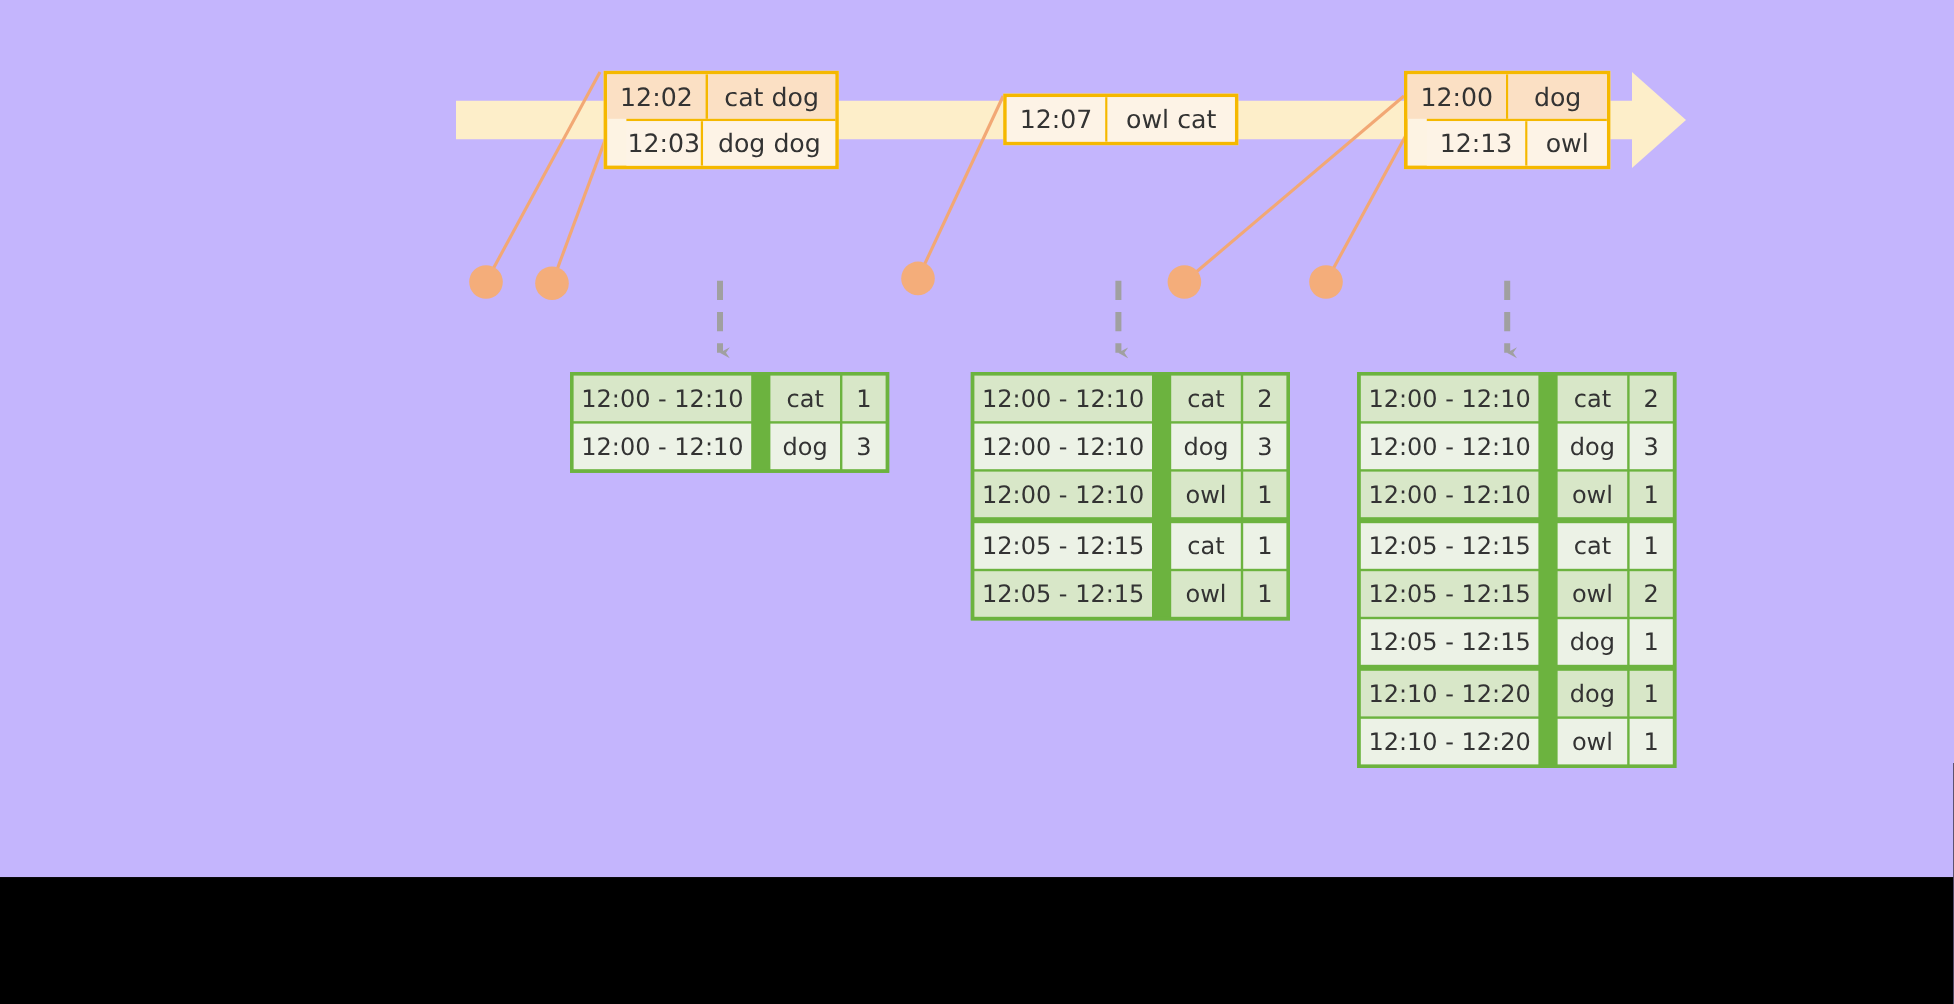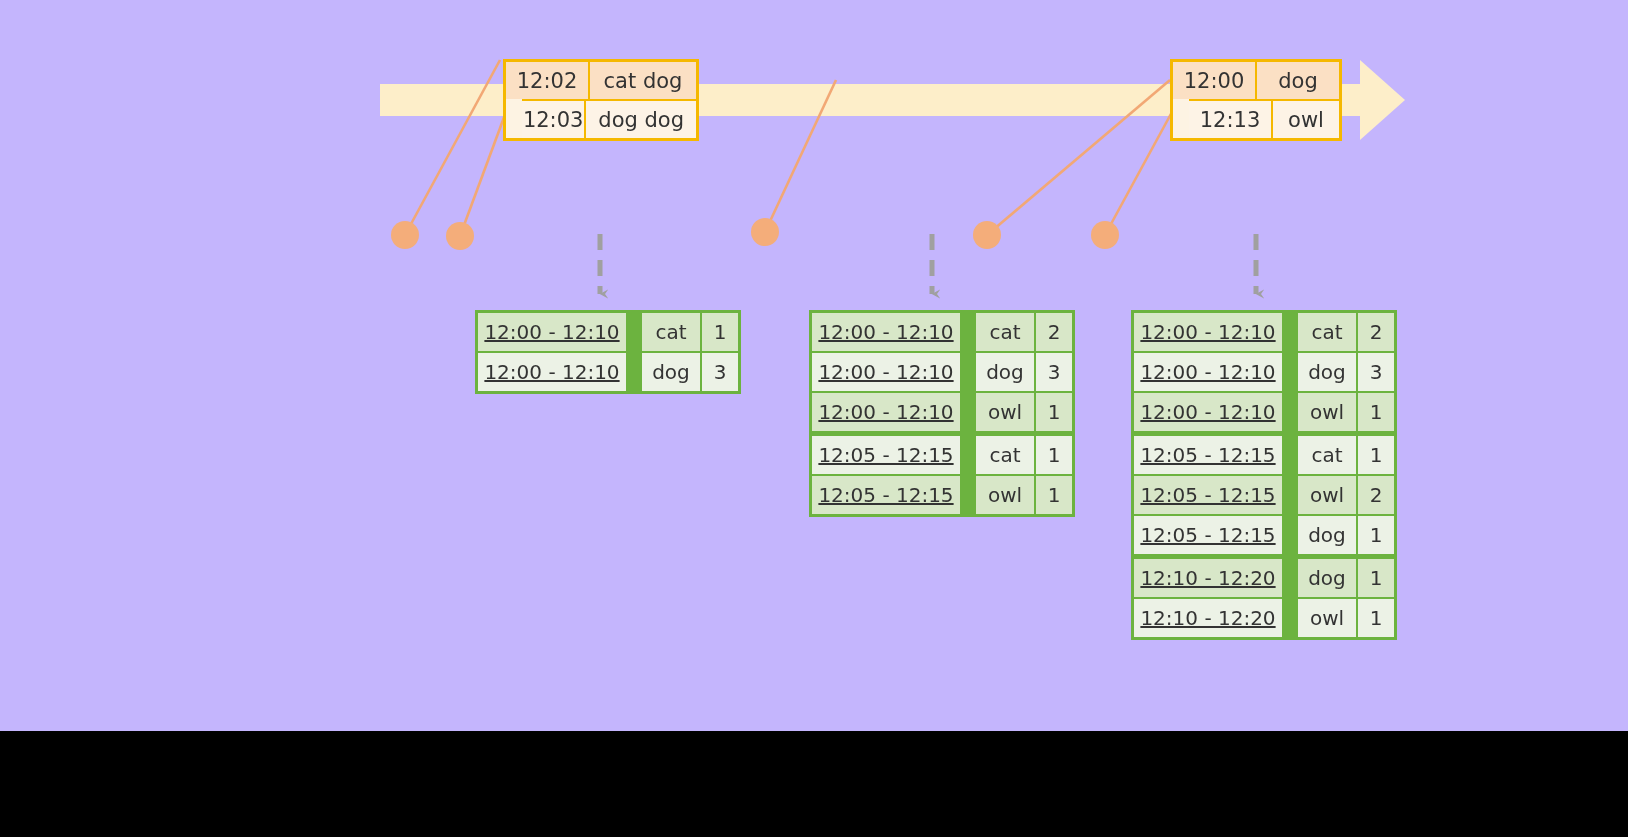--- a/index.html
+++ b/index.html
@@ -76,21 +76,21 @@
   .rt-row + .rt-row { margin-top: 2px; }
   .rt-cell {
     display: flex;
     align-items: center;
     justify-content: center;
     font-size: 20px;
     color: #333333;
     box-sizing: border-box;
     white-space: nowrap;
   }
-  .rt-window { width: 148px; text-decoration: underline; }
+  .rt-window { width: 148px; }
   .rt-key    { width: 58px;  margin-left: 16px; }
   .rt-count  { width: 36px;  margin-left: 2px; }
   .tone-a .rt-cell { background: #d8e7c8; }
   .tone-b .rt-cell { background: #ecf2e6; }
   .grp-sep { margin-top: 5px !important; }
 </style>
 </head>
 <body>
 
 <div id="canvas">
@@ -133,20 +133,26 @@
     <div class="event-row">
       <div class="ev-time shade-dark">12:02</div>
       <div class="ev-words shade-dark">cat dog</div>
     </div>
     <div class="event-row">
       <div class="ev-time shade-light">12:03</div>
       <div class="ev-words shade-light">dog dog</div>
     </div>
   </div>
 
+  <div class="event-box" style="left:836px; top:78px; width:196px; height:43px;">
+    <div class="event-row">
+      <div class="ev-time shade-light">12:07</div>
+      <div class="ev-words shade-light">owl cat</div>
+    </div>
+  </div>
 
   <div class="event-box" style="left:1170px; top:59px; width:172px; height:82px;">
     <div class="event-row">
       <div class="ev-time shade-dark">12:00</div>
       <div class="ev-words shade-dark">dog</div>
     </div>
     <div class="event-row">
       <div class="ev-time shade-light">12:13</div>
       <div class="ev-words shade-light">owl</div>
     </div>

